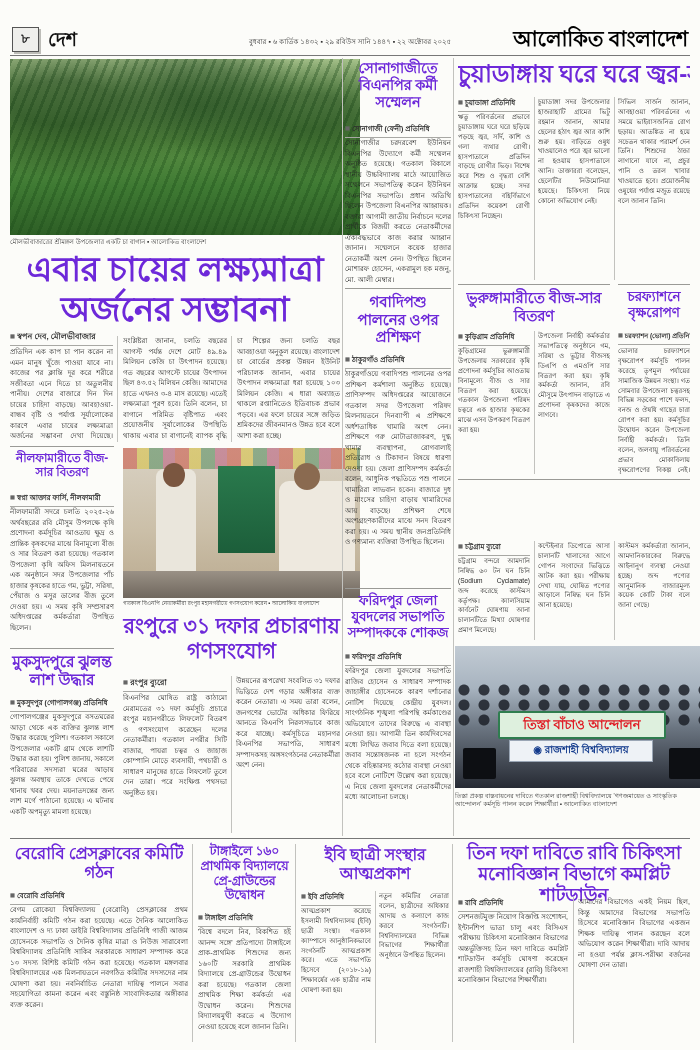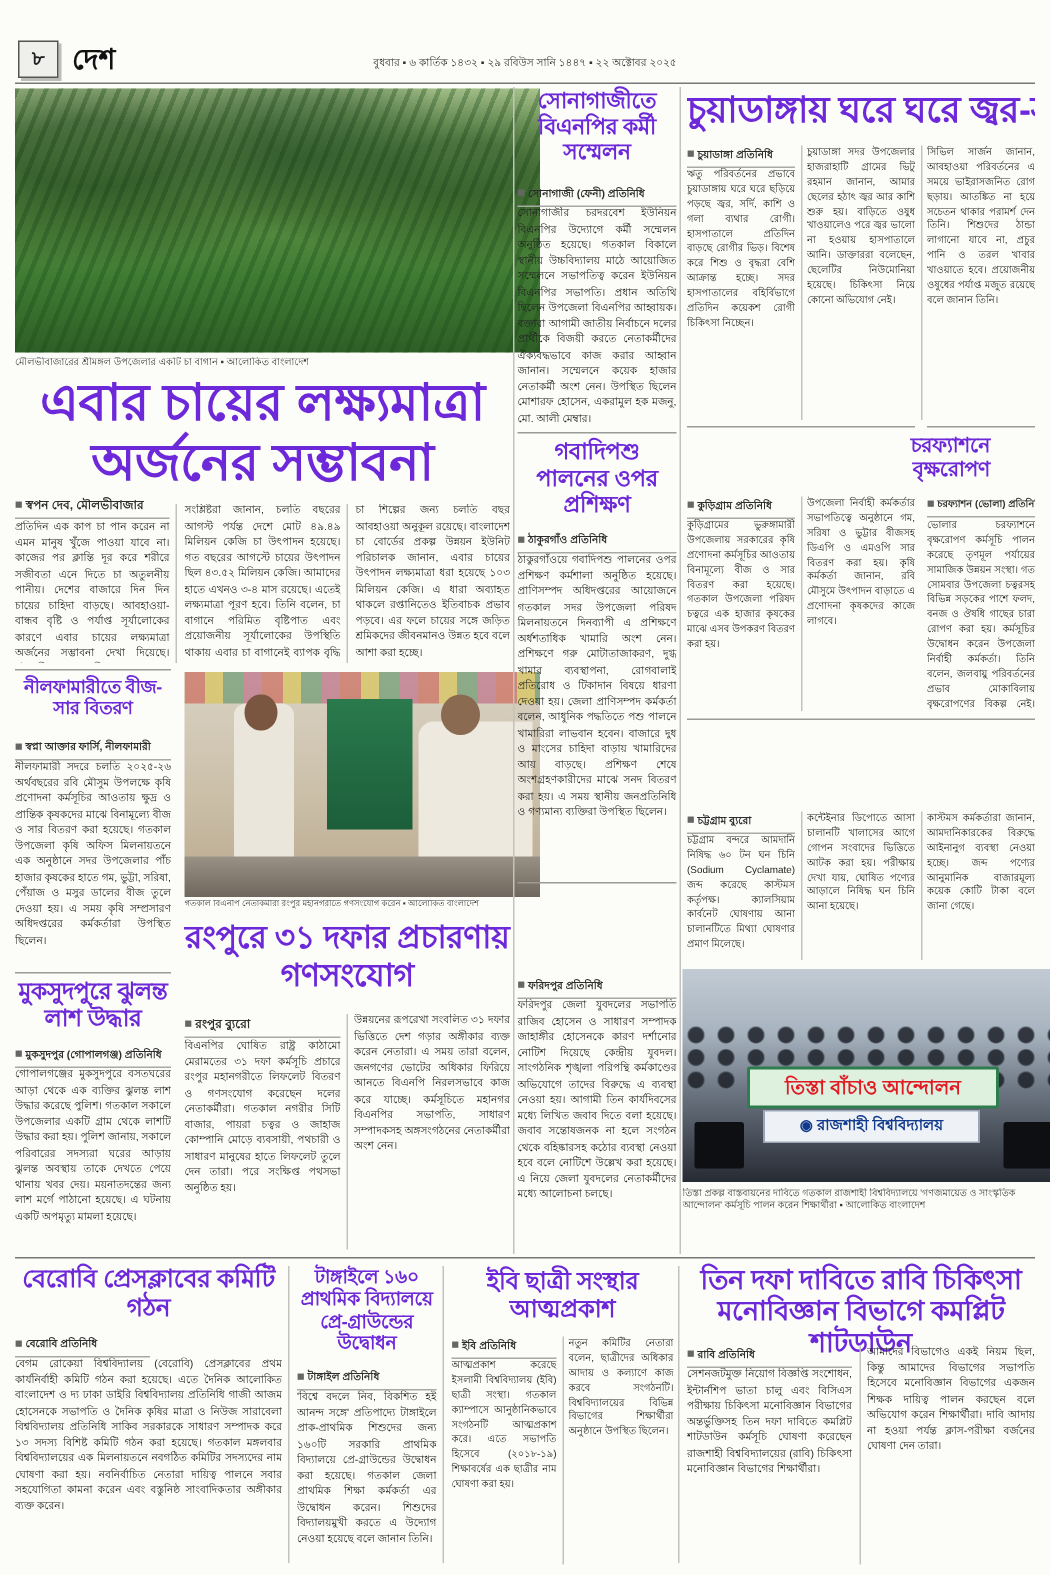--- a/index.html
+++ b/index.html
@@ -34,20 +34,21 @@
 </head>
 <body>
 
 <div class="page">
 
   <div class="pagebox">
     <span>৮</span>
   </div>
   <div class="section-name">দেশ</div>
   <div class="dateline">বুধবার ▪ ৬ কার্তিক ১৪৩২ ▪ ২৯ রবিউস সানি ১৪৪৭ ▪ ২২ অক্টোবর ২০২৫</div>
+  <div class="masthead">আলোকিত বাংলাদেশ</div>
   <div class="rule-h" style="left:10px;top:55px;width:680px;background:#777;"></div>
 
   <div class="photo" style="left:10px;top:59px;width:330px;height:176px;
        background:
          radial-gradient(ellipse at 15% 25%, rgba(10,45,12,0.55) 0 12%, transparent 40%),
          radial-gradient(ellipse at 55% 15%, rgba(15,55,18,0.45) 0 10%, transparent 35%),
          radial-gradient(ellipse at 85% 30%, rgba(12,50,14,0.5) 0 10%, transparent 38%),
          repeating-linear-gradient(112deg, rgba(22,70,20,0.30) 0 3px, rgba(0,0,0,0) 3px 9px),
          linear-gradient(180deg,#b9d39a 0%,#8fb871 18%,#5d9045 45%,#3f7a33 72%,#2e5f26 100%);"></div>
   <div class="caption abs" style="left:10px;top:238px;width:330px;height:10px;white-space:nowrap;">মৌলভীবাজারের শ্রীমঙ্গল উপজেলার একটি চা বাগান ▪ আলোকিত বাংলাদেশ</div>
@@ -103,45 +104,47 @@
   <div class="bcol abs" style="left:345px;top:138px;width:106px;height:146px;">সোনাগাজীর চরদরবেশ ইউনিয়ন বিএনপির উদ্যোগে কর্মী সম্মেলন অনুষ্ঠিত হয়েছে। গতকাল বিকালে স্থানীয় উচ্চবিদ্যালয় মাঠে আয়োজিত সম্মেলনে সভাপতিত্ব করেন ইউনিয়ন বিএনপির সভাপতি। প্রধান অতিথি ছিলেন উপজেলা বিএনপির আহ্বায়ক। বক্তারা আগামী জাতীয় নির্বাচনে দলের প্রার্থীকে বিজয়ী করতে নেতাকর্মীদের ঐক্যবদ্ধভাবে কাজ করার আহ্বান জানান। সম্মেলনে কয়েক হাজার নেতাকর্মী অংশ নেন। উপস্থিত ছিলেন মোশারফ হোসেন, একরামুল হক মজনু, মো. আলী মেম্বার।</div>
 
   <div class="rule-h" style="left:345px;top:288px;width:106px;"></div>
   <div class="headline abs" style="left:345px;top:293px;width:106px;height:57px;font-size:15px;">গবাদিপশু পালনের ওপর প্রশিক্ষণ</div>
   <div class="abs" style="left:345px;top:354px;width:106px;">
     <div class="byline" style="font-size:7px;"><span class="bullet">◼</span> <span>ঠাকুরগাঁও প্রতিনিধি</span></div>
   </div>
   <div class="bcol abs" style="left:345px;top:369px;width:106px;height:215px;">ঠাকুরগাঁওয়ে গবাদিপশু পালনের ওপর প্রশিক্ষণ কর্মশালা অনুষ্ঠিত হয়েছে। প্রাণিসম্পদ অধিদপ্তরের আয়োজনে গতকাল সদর উপজেলা পরিষদ মিলনায়তনে দিনব্যাপী এ প্রশিক্ষণে অর্ধশতাধিক খামারি অংশ নেন। প্রশিক্ষণে গরু মোটাতাজাকরণ, দুগ্ধ খামার ব্যবস্থাপনা, রোগবালাই প্রতিরোধ ও টিকাদান বিষয়ে ধারণা দেওয়া হয়। জেলা প্রাণিসম্পদ কর্মকর্তা বলেন, আধুনিক পদ্ধতিতে পশু পালনে খামারিরা লাভবান হবেন। বাজারে দুধ ও মাংসের চাহিদা বাড়ায় খামারিদের আয় বাড়ছে। প্রশিক্ষণ শেষে অংশগ্রহণকারীদের মাঝে সনদ বিতরণ করা হয়। এ সময় স্থানীয় জনপ্রতিনিধি ও গণ্যমান্য ব্যক্তিরা উপস্থিত ছিলেন।</div>
 
   <div class="rule-h" style="left:345px;top:588px;width:106px;"></div>
+  <div class="headline abs" style="left:345px;top:593px;width:106px;height:54px;font-size:13.5px;">ফরিদপুর জেলা যুবদলের সভাপতি সম্পাদককে শোকজ</div>
   <div class="abs" style="left:345px;top:651px;width:106px;">
     <div class="byline" style="font-size:7px;"><span class="bullet">◼</span> <span>ফরিদপুর প্রতিনিধি</span></div>
   </div>
   <div class="bcol abs" style="left:345px;top:666px;width:106px;height:167px;">ফরিদপুর জেলা যুবদলের সভাপতি রাজিব হোসেন ও সাধারণ সম্পাদক জাহাঙ্গীর হোসেনকে কারণ দর্শানোর নোটিশ দিয়েছে কেন্দ্রীয় যুবদল। সাংগঠনিক শৃঙ্খলা পরিপন্থি কর্মকাণ্ডের অভিযোগে তাদের বিরুদ্ধে এ ব্যবস্থা নেওয়া হয়। আগামী তিন কার্যদিবসের মধ্যে লিখিত জবাব দিতে বলা হয়েছে। জবাব সন্তোষজনক না হলে সংগঠন থেকে বহিষ্কারসহ কঠোর ব্যবস্থা নেওয়া হবে বলে নোটিশে উল্লেখ করা হয়েছে। এ নিয়ে জেলা যুবদলের নেতাকর্মীদের মধ্যে আলোচনা চলছে।</div>
 
   <div class="headline abs" style="left:458px;top:60px;width:232px;height:32px;font-size:24px;white-space:nowrap;overflow:hidden;">চুয়াডাঙ্গায় ঘরে ঘরে জ্বর-সর্দি</div>
   <div class="abs" style="left:458px;top:97px;width:72px;">
     <div class="byline" style="font-size:7px;"><span class="bullet">◼</span> <span>চুয়াডাঙ্গা প্রতিনিধি</span></div>
   </div>
   <div class="bcol abs" style="left:458px;top:112px;width:72px;height:168px;font-size:6.6px;">ঋতু পরিবর্তনের প্রভাবে চুয়াডাঙ্গায় ঘরে ঘরে ছড়িয়ে পড়ছে জ্বর, সর্দি, কাশি ও গলা ব্যথার রোগী। হাসপাতালে প্রতিদিন বাড়ছে রোগীর ভিড়। বিশেষ করে শিশু ও বৃদ্ধরা বেশি আক্রান্ত হচ্ছে। সদর হাসপাতালের বহির্বিভাগে প্রতিদিন কয়েকশ রোগী চিকিৎসা নিচ্ছেন।</div>
   <div class="bcol abs" style="left:538px;top:97px;width:72px;height:183px;font-size:6.6px;">চুয়াডাঙ্গা সদর উপজেলার হাজরাহাটি গ্রামের ভিটু রহমান জানান, আমার ছেলের হঠাৎ জ্বর আর কাশি শুরু হয়। বাড়িতে ওষুধ খাওয়ালেও পরে জ্বর ভালো না হওয়ায় হাসপাতালে আনি। ডাক্তাররা বলেছেন, ছেলেটির নিউমোনিয়া হয়েছে। চিকিৎসা নিয়ে কোনো অভিযোগ নেই।</div>
   <div class="bcol abs" style="left:618px;top:97px;width:72px;height:183px;font-size:6.6px;">সিভিল সার্জন জানান, আবহাওয়া পরিবর্তনের এ সময়ে ভাইরাসজনিত রোগ ছড়ায়। আতঙ্কিত না হয়ে সচেতন থাকার পরামর্শ দেন তিনি। শিশুদের ঠান্ডা লাগানো যাবে না, প্রচুর পানি ও তরল খাবার খাওয়াতে হবে। প্রয়োজনীয় ওষুধের পর্যাপ্ত মজুত রয়েছে বলে জানান তিনি।</div>
   <div class="rule-v" style="left:534px;top:97px;height:183px;"></div>
   <div class="rule-v" style="left:614px;top:97px;height:183px;"></div>
 
   <div class="rule-h" style="left:458px;top:284px;width:152px;"></div>
+  <div class="headline abs" style="left:458px;top:289px;width:152px;height:38px;font-size:15px;">ভুরুঙ্গামারীতে বীজ-সার বিতরণ</div>
   <div class="abs" style="left:458px;top:331px;width:72px;">
     <div class="byline" style="font-size:7px;"><span class="bullet">◼</span> <span>কুড়িগ্রাম প্রতিনিধি</span></div>
   </div>
   <div class="bcol abs" style="left:458px;top:346px;width:72px;height:128px;font-size:6.6px;">কুড়িগ্রামের ভুরুঙ্গামারী উপজেলায় সরকারের কৃষি প্রণোদনা কর্মসূচির আওতায় বিনামূল্যে বীজ ও সার বিতরণ করা হয়েছে। গতকাল উপজেলা পরিষদ চত্বরে এক হাজার কৃষকের মাঝে এসব উপকরণ বিতরণ করা হয়।</div>
   <div class="bcol abs" style="left:538px;top:331px;width:72px;height:143px;font-size:6.6px;">উপজেলা নির্বাহী কর্মকর্তার সভাপতিত্বে অনুষ্ঠানে গম, সরিষা ও ভুট্টার বীজসহ ডিএপি ও এমওপি সার বিতরণ করা হয়। কৃষি কর্মকর্তা জানান, রবি মৌসুমে উৎপাদন বাড়াতে এ প্রণোদনা কৃষকদের কাজে লাগবে।</div>
   <div class="rule-v" style="left:534px;top:331px;height:143px;"></div>
 
   <div class="rule-h" style="left:618px;top:284px;width:72px;"></div>
-  <div class="headline abs" style="left:588px;top:289px;width:72px;height:38px;font-size:13.5px;text-align:right;">চরফ্যাশনে বৃক্ষরোপণ</div>
+  <div class="headline abs" style="left:618px;top:289px;width:72px;height:38px;font-size:13.5px;">চরফ্যাশনে বৃক্ষরোপণ</div>
   <div class="abs" style="left:618px;top:331px;width:72px;">
     <div class="byline" style="font-size:6.5px;"><span class="bullet">◼</span> <span>চরফ্যাশন (ভোলা) প্রতিনিধি</span></div>
   </div>
   <div class="bcol abs" style="left:618px;top:346px;width:72px;height:128px;font-size:6.6px;">ভোলার চরফ্যাশনে বৃক্ষরোপণ কর্মসূচি পালন করেছে তৃণমূল পর্যায়ের সামাজিক উন্নয়ন সংস্থা। গত সোমবার উপজেলা চত্বরসহ বিভিন্ন সড়কের পাশে ফলদ, বনজ ও ঔষধি গাছের চারা রোপণ করা হয়। কর্মসূচির উদ্বোধন করেন উপজেলা নির্বাহী কর্মকর্তা। তিনি বলেন, জলবায়ু পরিবর্তনের প্রভাব মোকাবিলায় বৃক্ষরোপণের বিকল্প নেই। সংস্থার সদস্যরা এক হাজার চারা রোপণের লক্ষ্য নিয়ে কাজ করছে বলে জানান সংগঠনের সভাপতি।</div>
 
   <div class="rule-h" style="left:458px;top:479px;width:232px;"></div>
   <div class="abs" style="left:458px;top:541px;width:72px;">
     <div class="byline" style="font-size:7px;"><span class="bullet">◼</span> <span>চট্টগ্রাম ব্যুরো</span></div>
   </div>
   <div class="bcol abs" style="left:458px;top:556px;width:72px;height:84px;font-size:6.6px;">চট্টগ্রাম বন্দরে আমদানি নিষিদ্ধ ৬০ টন ঘন চিনি (Sodium Cyclamate) জব্দ করেছে কাস্টমস কর্তৃপক্ষ। ক্যালসিয়াম কার্বনেট ঘোষণায় আনা চালানটিতে মিথ্যা ঘোষণার প্রমাণ মিলেছে।</div>

